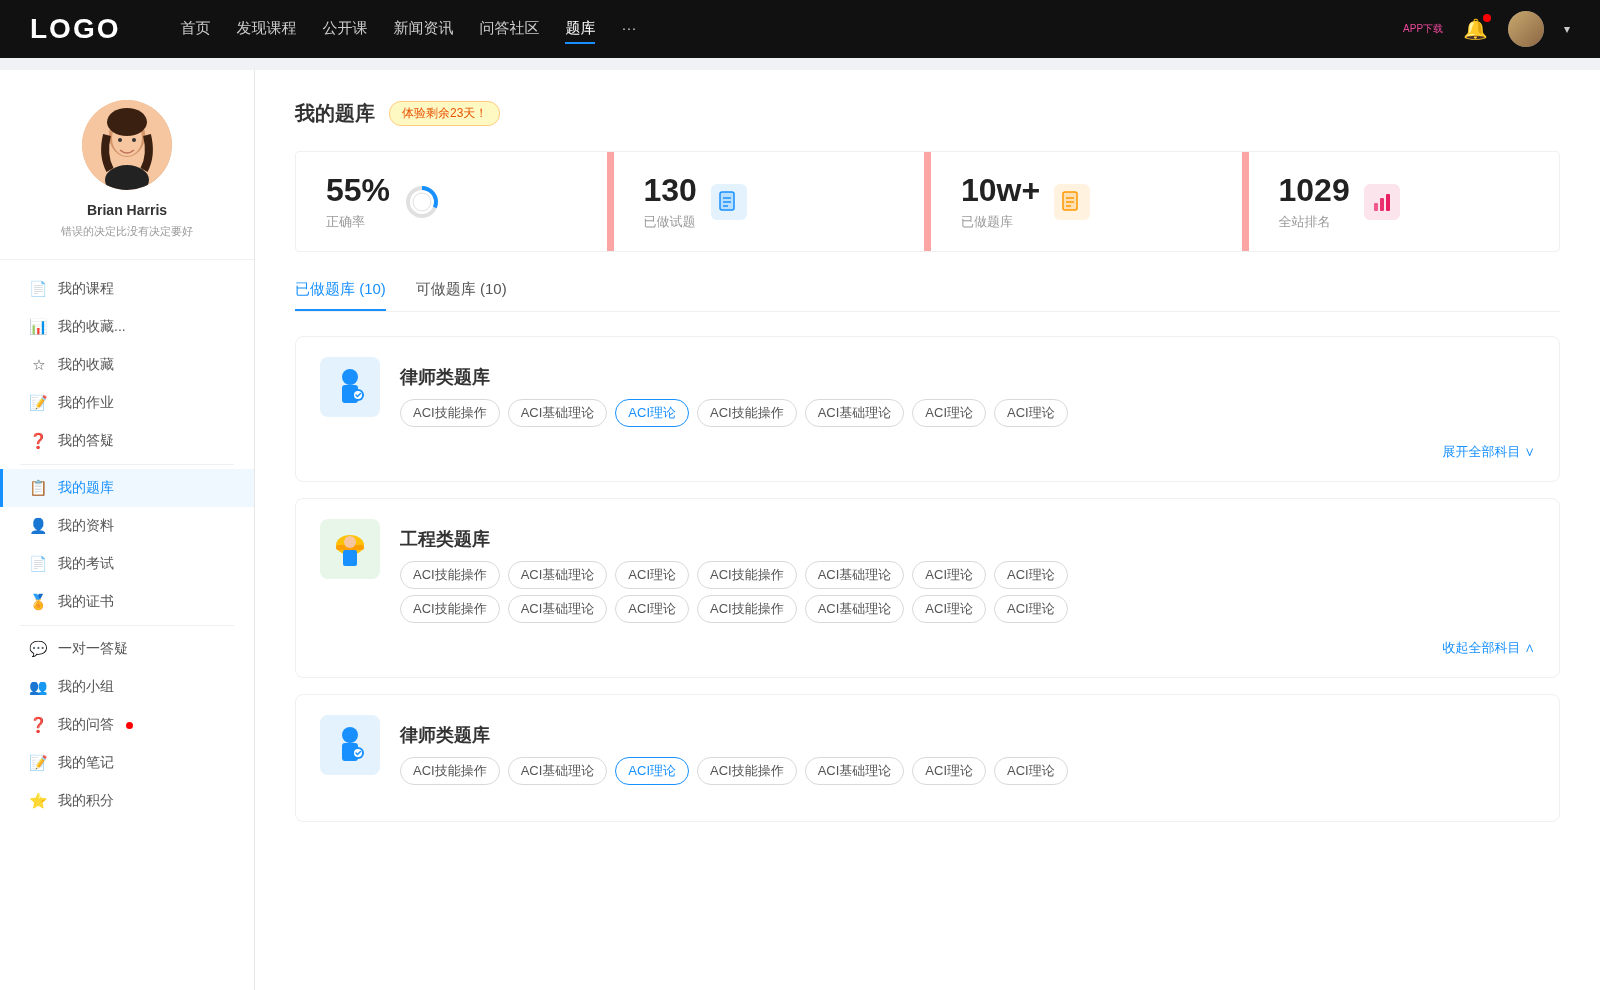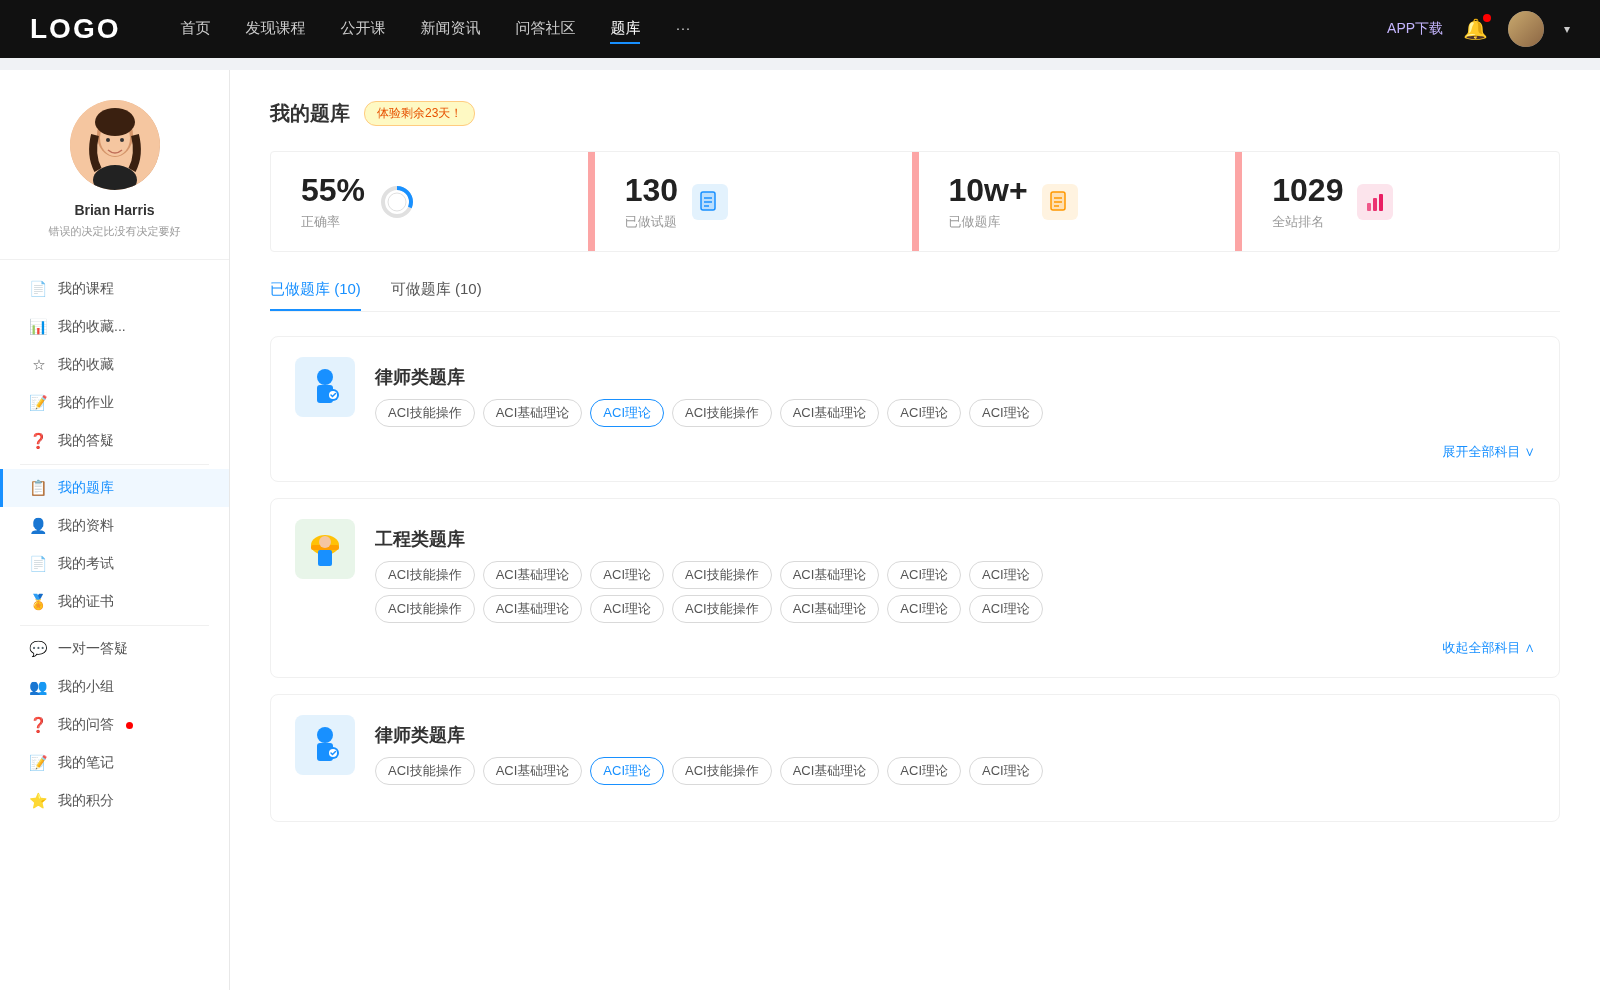--- a/index.html
+++ b/index.html
@@ -18,41 +18,41 @@
     }
     .navbar-logo {
       font-size: 28px;
       font-weight: bold;
       color: white;
       letter-spacing: 2px;
       margin-right: 60px;
     }
     .navbar-nav {
       display: flex;
-      gap: 35px;
+      gap: 26px;
       flex: 1;
     }
     .navbar-nav .nav-item {
       color: #ccc;
       font-size: 15px;
       cursor: pointer;
       padding: 4px 0;
     }
     .navbar-nav .nav-item.active {
       color: white;
       border-bottom: 2px solid #1890ff;
     }
     .navbar-right {
       display: flex;
       align-items: center;
       gap: 20px;
     }
     .navbar-download {
-      color: #c4b5fd;
-      font-size: 14px;
+      color: #ec4899;
+      font-size: 10px;
       cursor: pointer;
       margin-left: 32px;
     }
     .navbar-bell {
       color: #ccc;
       font-size: 20px;
       cursor: pointer;
       position: relative;
     }
     .navbar-bell-dot {
@@ -78,21 +78,21 @@
 
     
     .layout {
       display: flex;
       margin-top: 70px;
       min-height: calc(990px - 70px);
     }
 
     
     .sidebar {
-      width: 230px;
+      width: 255px;
       background: white;
       flex-shrink: 0;
       padding: 30px 0 20px;
       border-right: 1px solid #e8e8e8;
     }
     .sidebar-profile {
       display: flex;
       flex-direction: column;
       align-items: center;
       padding-bottom: 20px;

